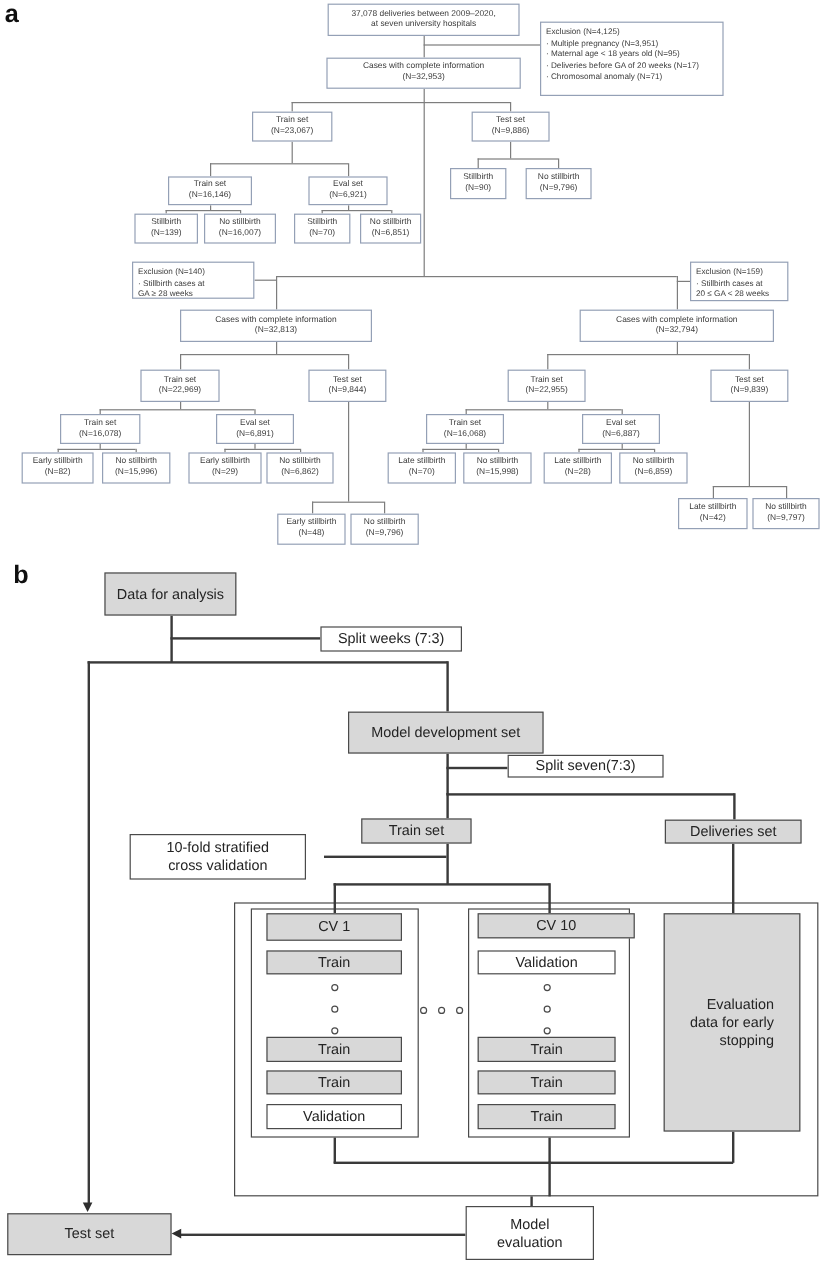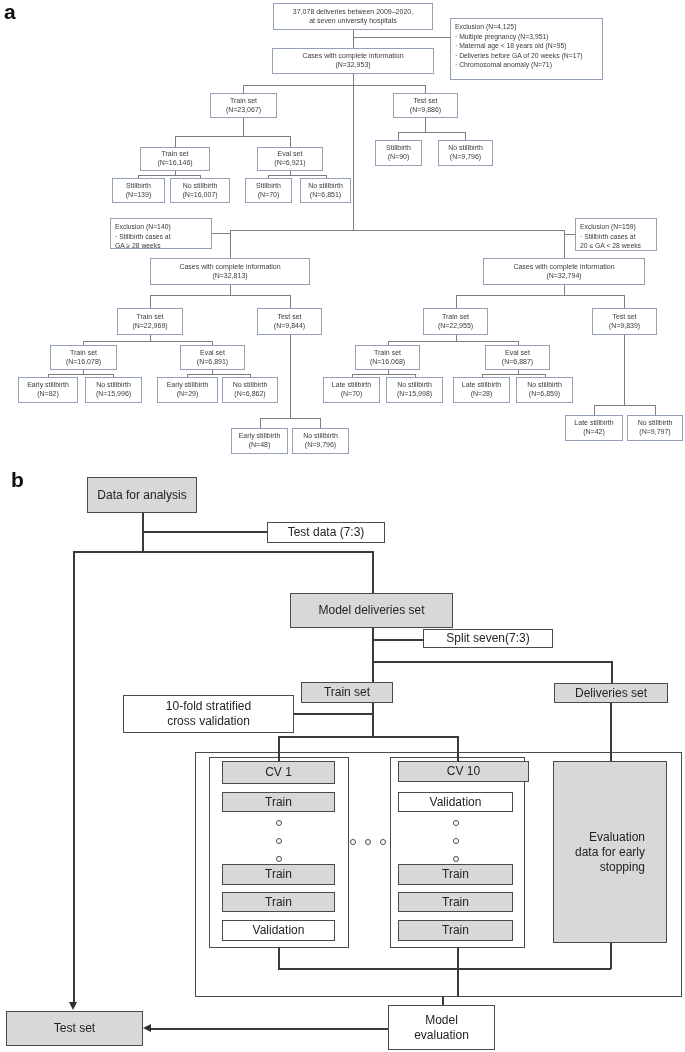--- a/index.html
+++ b/index.html
@@ -189,26 +189,26 @@
   <div class="ln" style="left:624px;top:335px;width:1px;height:70px"></div>
   <div class="ln" style="left:594px;top:405px;width:61px;height:1px"></div>
   <div class="ln" style="left:594px;top:405px;width:1px;height:10px"></div>
   <div class="ln" style="left:655px;top:405px;width:1px;height:10px"></div>
 
   <div class="cont" style="left:195px;top:752px;width:487px;height:245px"></div>
   <div class="cont white" style="left:209px;top:757px;width:140px;height:191px"></div>
   <div class="cont white" style="left:390px;top:757px;width:135px;height:191px"></div>
 
   <div class="bbox gray" style="left:87px;top:477px;width:110px;height:36px">Data for analysis</div>
-  <div class="bbox white" style="left:267px;top:522px;width:118px;height:21px">Test data (7:3)</div>
-  <div class="bbox gray" style="left:290px;top:593px;width:163px;height:35px">Model deliveries set</div>
+  <div class="bbox white" style="left:267px;top:522px;width:118px;height:21px">Split weeks (7:3)</div>
+  <div class="bbox gray" style="left:290px;top:593px;width:163px;height:35px">Model development set</div>
   <div class="bbox white" style="left:423px;top:629px;width:130px;height:19px">Split seven(7:3)</div>
   <div class="bbox gray" style="left:301px;top:682px;width:92px;height:21px">Train set</div>
   <div class="bbox gray" style="left:554px;top:683px;width:114px;height:20px">Deliveries set</div>
-  <div class="bbox white" style="left:123px;top:695px;width:171px;height:38px">10-fold stratified
+  <div class="bbox white" style="left:108px;top:695px;width:147px;height:38px">10-fold stratified
 cross validation</div>
 
   <div class="bbox gray" style="left:222px;top:761px;width:113px;height:23px">CV 1</div>
   <div class="bbox gray" style="left:222px;top:792px;width:113px;height:20px">Train</div>
   <div class="bbox gray" style="left:222px;top:864px;width:113px;height:21px">Train</div>
   <div class="bbox gray" style="left:222px;top:892px;width:113px;height:20px">Train</div>
   <div class="bbox white" style="left:222px;top:920px;width:113px;height:21px">Validation</div>
 
   <div class="bbox gray" style="left:398px;top:761px;width:131px;height:21px">CV 10</div>
   <div class="bbox white" style="left:398px;top:792px;width:115px;height:20px">Validation</div>

